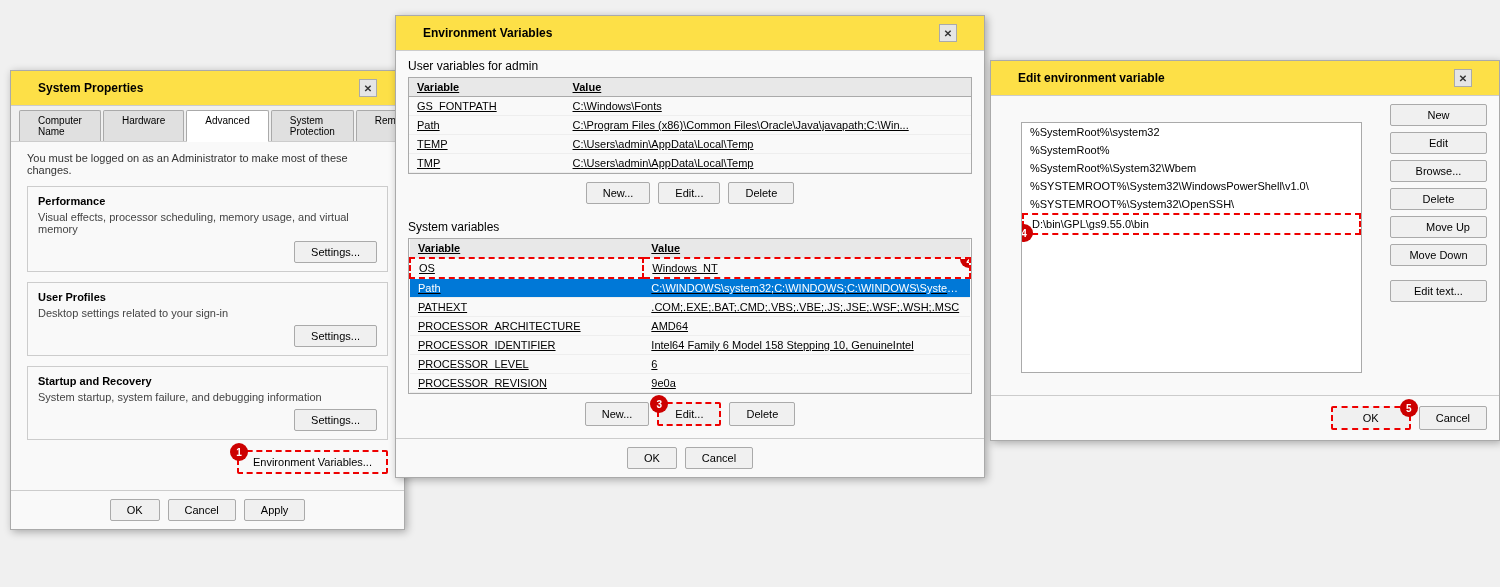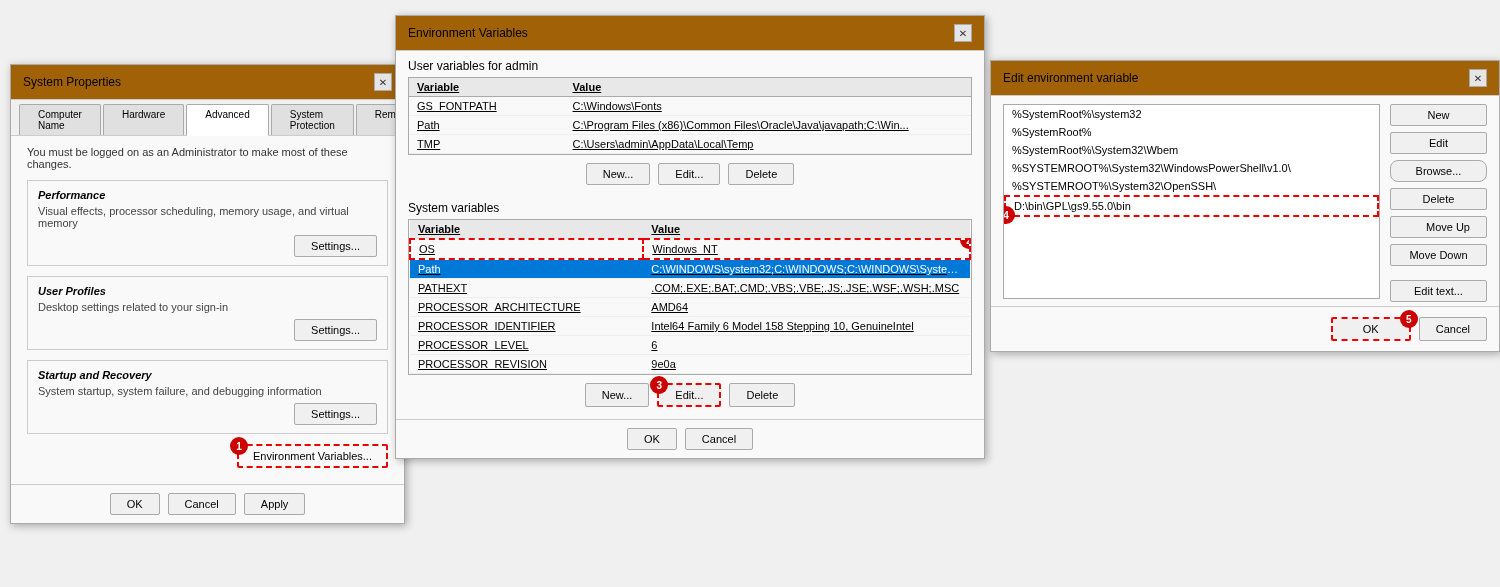--- a/index.html
+++ b/index.html
@@ -14,42 +14,42 @@
     }
 
     
     .window {
       position: absolute;
       background: #f9f9f9;
       border: 1px solid #aaa;
       box-shadow: 2px 2px 8px rgba(0,0,0,0.3);
     }
     .window-titlebar {
-      background: #a16207;
+      background: #fde047;
       border-bottom: 1px solid #ccc;
-      padding: 8px 12px;
+      padding: 8px 27px;
       display: flex;
       align-items: center;
       justify-content: space-between;
       font-size: 12px;
-      font-weight: 400;
+      font-weight: 700;
     }
     .close-btn {
       width: 18px; height: 18px;
       background: #e5e5e5;
       border: 1px solid #aaa;
       cursor: pointer;
       display: flex; align-items: center; justify-content: center;
       font-size: 10px;
       color: #333;
     }
 
     
     #sys-props {
-      left: 10px; top: 64px;
+      left: 10px; top: 70px;
       width: 395px;
     }
     .tabs {
       display: flex;
       border-bottom: 1px solid #ccc;
       background: #f0f0f0;
       padding: 4px 8px 0;
       gap: 2px;
     }
     .tab {
@@ -78,21 +78,20 @@
     .section-group {
       border: 1px solid #ccc;
       padding: 8px 10px;
       margin-bottom: 10px;
       background: #f9f9f9;
     }
     .section-label {
       font-weight: 600;
       font-size: 11px;
       margin-bottom: 4px;
-      font-style: italic;
     }
     .section-desc {
       font-size: 11px;
       color: #444;
       margin-bottom: 6px;
     }
     .btn {
       padding: 4px 16px;
       background: #f0f0f0;
       border: 1px solid #aaa;
@@ -299,20 +298,24 @@
       <tbody id="user-vars-body">
           <tr>
             <td>GS_FONTPATH</td>
             <td>C:\Windows\Fonts</td>
           </tr>
           <tr>
             <td>Path</td>
             <td>C:\Program Files (x86)\Common Files\Oracle\Java\javapath;C:\Win...</td>
           </tr>
           <tr>
+            <td>TEMP</td>
+            <td>C:\Users\admin\AppData\Local\Temp</td>
+          </tr>
+          <tr>
             <td>TMP</td>
             <td>C:\Users\admin\AppData\Local\Temp</td>
           </tr>
         </tbody>
     </table>
   </div>
   <div class="env-table-btns">
     <button class="btn">New...</button>
     <button class="btn">Edit...</button>
     <button class="btn">Delete</button>
@@ -374,32 +377,32 @@
   </div>
 </div>
 
 <div class="window" id="edit-env">
   <div class="window-titlebar">
     <span>Edit environment variable</span>
     <div class="close-btn">✕</div>
   </div>
 
   <div style="display:flex;position:relative;padding:8px 12px 0;">
-    <div class="edit-env-list" style="flex:1;margin:0;height:195px;" id="edit-env-list">
+    <div class="edit-env-list" style="flex:1;margin:18px;height:251px;" id="edit-env-list">
     <div class="edit-env-item">%SystemRoot%\system32</div>
         <div class="edit-env-item">%SystemRoot%</div>
         <div class="edit-env-item">%SystemRoot%\System32\Wbem</div>
         <div class="edit-env-item">%SYSTEMROOT%\System32\WindowsPowerShell\v1.0\</div>
         <div class="edit-env-item">%SYSTEMROOT%\System32\OpenSSH\</div>
         <div class="edit-env-item" style="padding: 3px 8px; font-size: 11px; cursor: pointer; border: 2px dashed rgb(238, 0, 0); background: rgb(255, 255, 255); position: relative;">D:\bin\GPL\gs9.55.0\bin<span style="position: absolute; left: -9px; bottom: -9px; width: 18px; height: 18px; background: rgb(204, 0, 0); border-radius: 50%; color: rgb(255, 255, 255); font-size: 10px; font-weight: bold; display: flex; align-items: center; justify-content: center; z-index: 10;">4</span></div>
       </div>
     <div style="display:flex;flex-direction:column;gap:6px;margin-left:10px;padding-top:0;">
       <button class="btn" style="min-width:90px;text-align:center;">New</button>
       <button class="btn" style="min-width:90px;">Edit</button>
-      <button class="btn" style="min-width:90px;border-radius:8px;">Browse...</button>
+      <button class="btn" style="min-width:90px;">Browse...</button>
       <button class="btn" style="min-width:90px;">Delete</button>
       <button class="btn" style="min-width:90px;padding-left:35px;">Move Up</button>
       <button class="btn" style="min-width:90px;">Move Down</button>
       <button class="btn" style="min-width:90px;margin-top:8px;">Edit text...</button>
     </div>
   </div>
 
   <div class="edit-env-bottom">
     <button class="btn ok-dashed" style="position:relative;min-width:80px;">
       <span class="num-badge" style="top:-9px;right:-9px;left:auto;">5</span>

